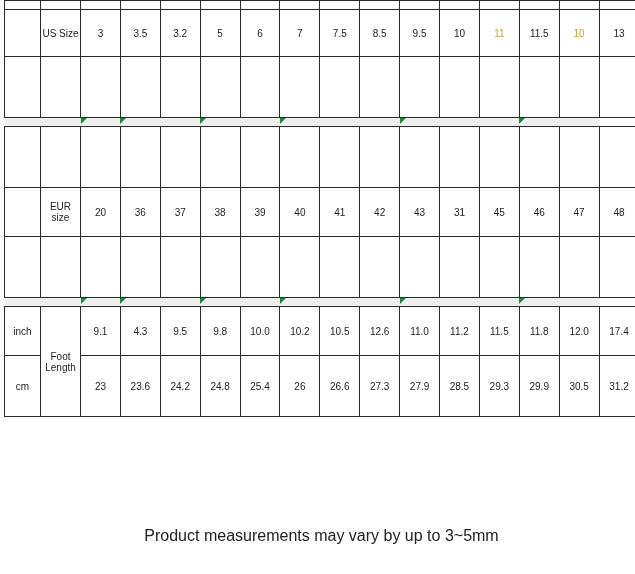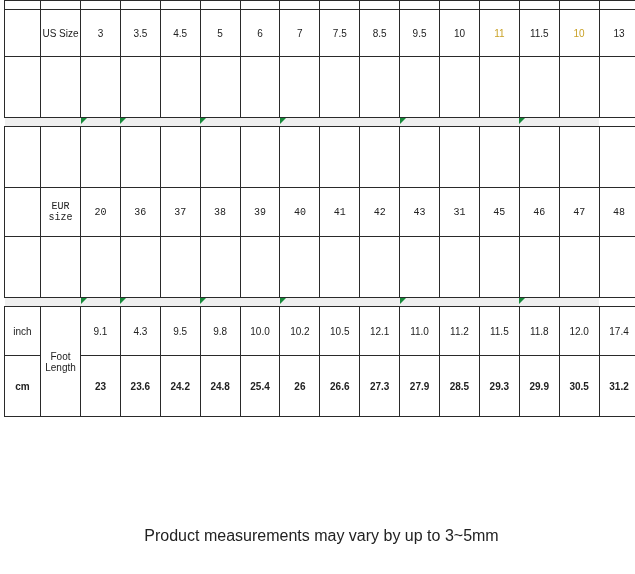--- a/index.html
+++ b/index.html
@@ -87,24 +87,24 @@
     background: #efefef;
     border: none;
   }
 
   
   tr.r-tiny td { height: 8px; }
   tr.r-us td { height: 46px; }
   tr.r-gap-a td { height: 60px; }
   tr.r-band td { height: 8px; }
   tr.r-gap-b td { height: 60px; }
-  tr.r-eur td { height: 48px; font-family: Liberation Mono, monospace; }
+  tr.r-eur td { height: 48px; }
   tr.r-gap-c td { height: 60px; }
   tr.r-inch td { height: 48px; }
-  tr.r-cm td { height: 60px; font-weight: bold; }
+  tr.r-cm td { height: 60px; }
 
   
   tr.greyband td {
     background: #efefef;
     border-left: none;
     border-right: none;
     border-top: 1px solid #2a2a2a;
     border-bottom: 1px solid #2a2a2a;
   }
 
@@ -175,21 +175,21 @@
         <td class="spacer"></td>
         <td class="spacer"></td>
         <td class="spacer"></td>
       </tr>
 
       <tr class="r-us">
         <td class="gutter"></td>
         <td class="rowlabel">US Size</td>
         <td>3</td>
         <td>3.5</td>
-        <td>4.5</td>
+        <td>3.2</td>
         <td>5</td>
         <td>6</td>
         <td>7</td>
         <td>7.5</td>
         <td>8.5</td>
         <td>9.5</td>
         <td>10</td>
         <td class="val-amber">11</td>
         <td>11.5</td>
         <td class="val-amber">10</td>
@@ -338,21 +338,21 @@
           <span>Foot</span><br>
           <span>Length</span>
         </td>
         <td>9.1</td>
         <td>4.3</td>
         <td>9.5</td>
         <td>9.8</td>
         <td>10.0</td>
         <td>10.2</td>
         <td>10.5</td>
-        <td>12.1</td>
+        <td>12.6</td>
         <td>11.0</td>
         <td>11.2</td>
         <td>11.5</td>
         <td>11.8</td>
         <td>12.0</td>
         <td>17.4</td>
       </tr>
 
       <tr class="r-cm">
         <td class="rowlabel">cm</td>

